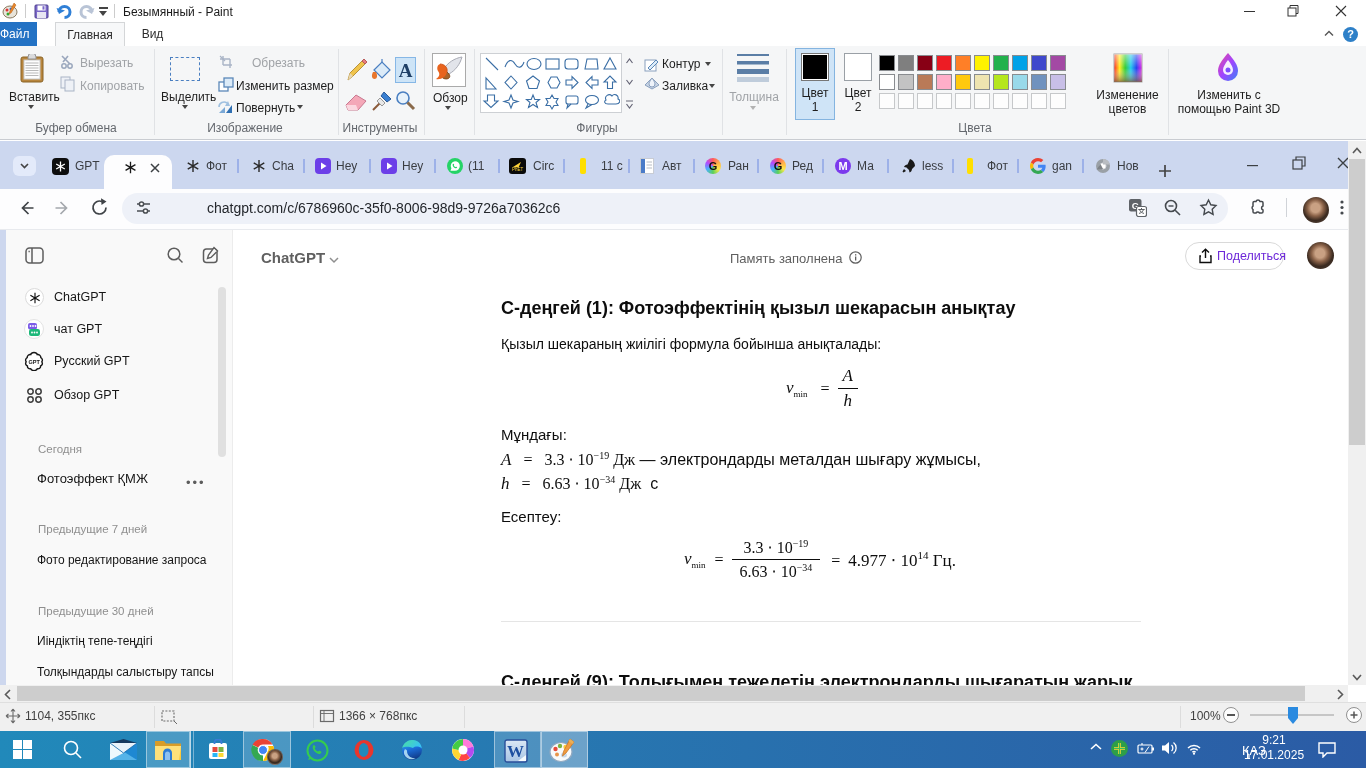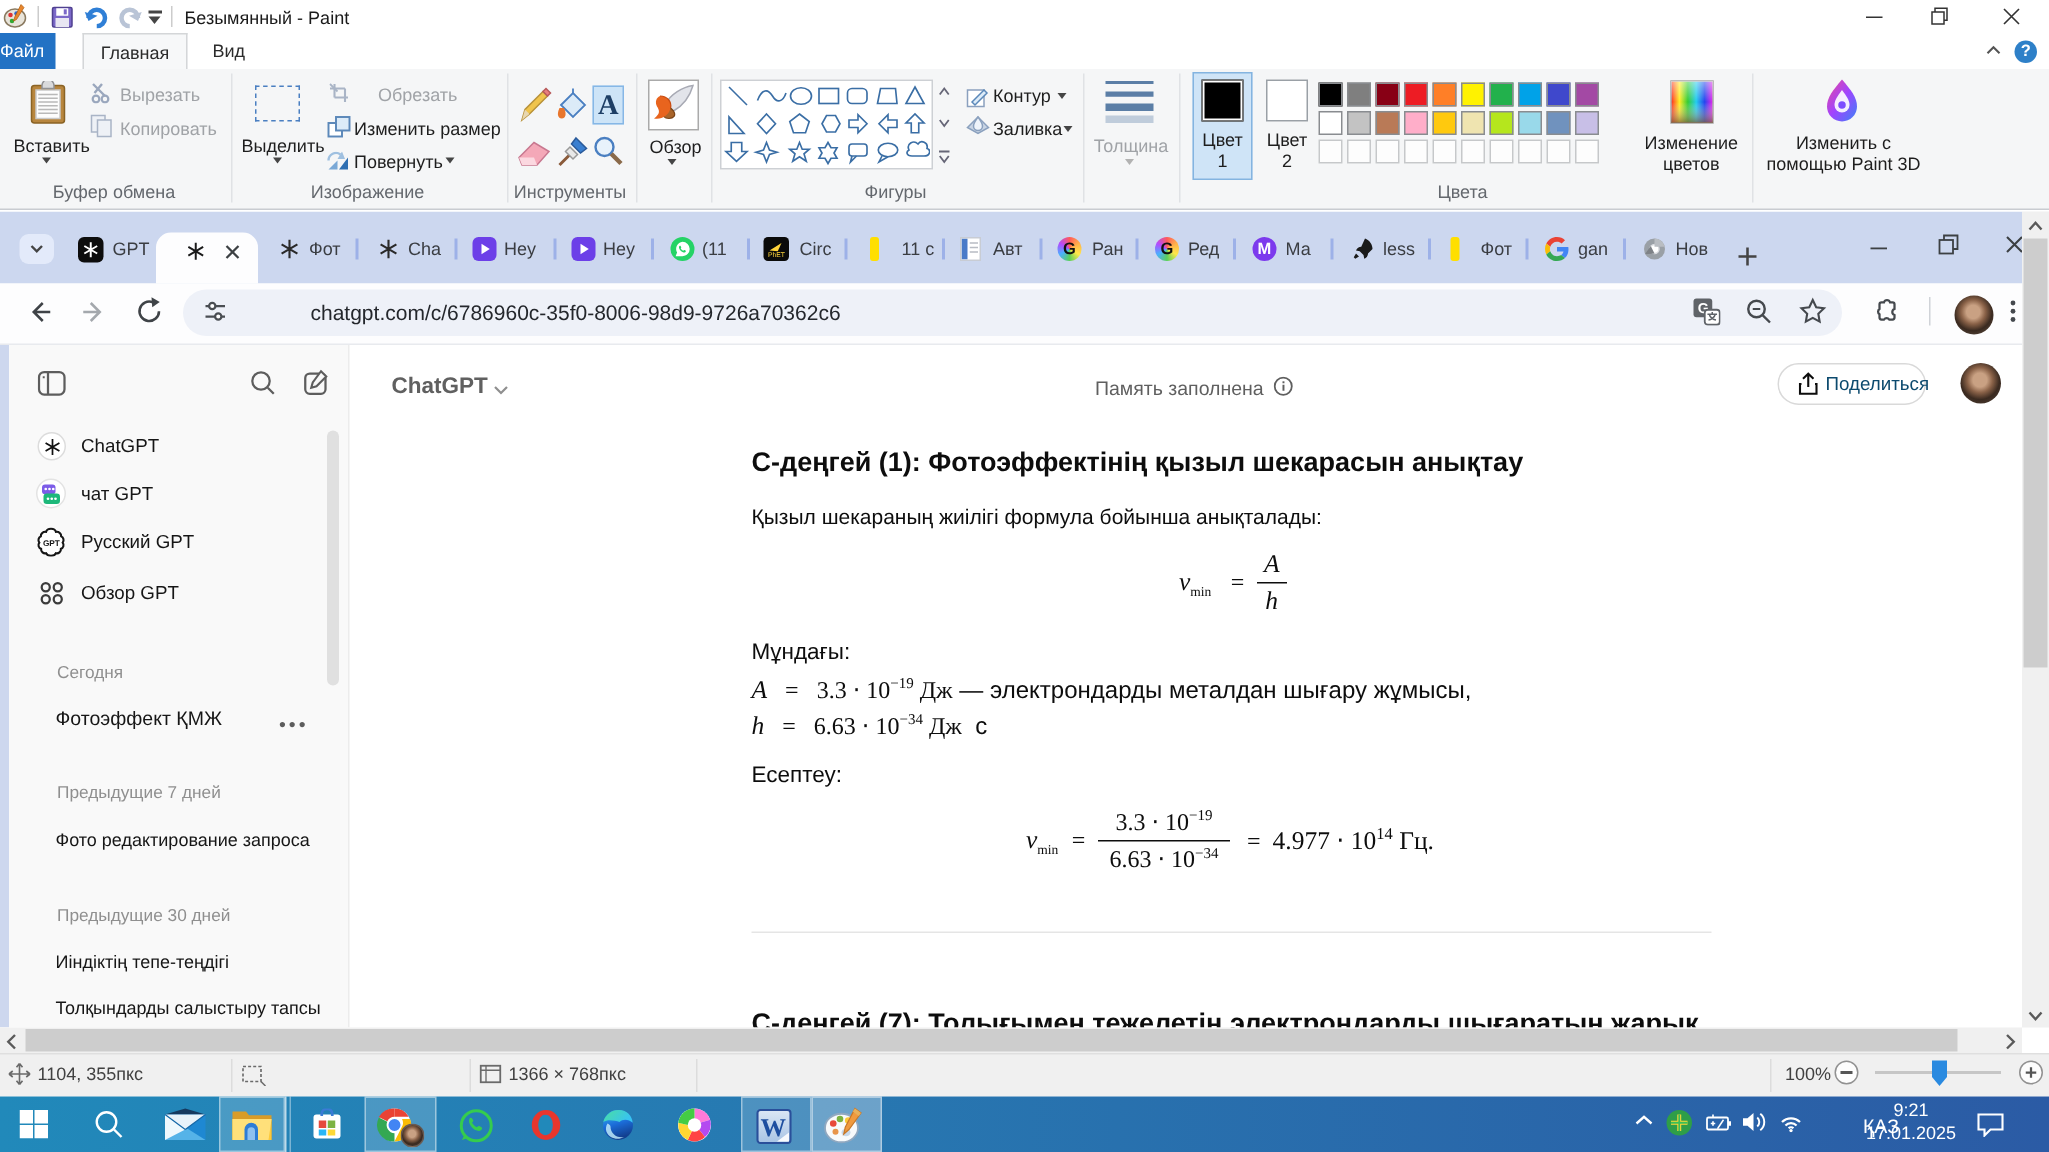--- a/index.html
+++ b/index.html
@@ -558,21 +558,21 @@
 <svg style="position:absolute;left:849px;top:21px" width="13" height="13">
         <circle cx="6.5" cy="6.5" r="5.7" fill="none" stroke="#5f5f5f" stroke-width="1.2"></circle>
         <rect x="6" y="5.5" width="1.3" height="4" fill="#5f5f5f"></rect>
         <rect x="6" y="3.2" width="1.3" height="1.3" fill="#5f5f5f"></rect>
       </svg>
 <div style="position:absolute;left:1185px;top:12px;width:99px;height:28px;border:1px solid #d9d9d9;border-radius:15px;"></div>
 <svg style="position:absolute;left:1198px;top:18px" width="15" height="16" viewBox="0 0 15 16">
         <path d="M7.5 1.5 V10 M4 4.5 L7.5 1.2 L11 4.5" fill="none" stroke="#0d0d0d" stroke-width="1.4"></path>
         <path d="M3 8 H2 V14.5 H13 V8 H12" fill="none" stroke="#0d0d0d" stroke-width="1.4"></path>
       </svg>
-<div style="position:absolute;left:1217px;top:19px;font-size:12.5px;color:#0c4a6e;">Поделиться</div>
+<div style="position:absolute;left:1217px;top:19px;font-size:12.5px;color:#6d28d9;">Поделиться</div>
 <div style="position:absolute;left:1307px;top:12px;width:27px;height:27px;border-radius:50%;background:radial-gradient(circle at 48% 42%,#c9a183 0 22%,#8a6248 40%,#3a2a20 62%,#55453a 100%);"></div>
 <div id="content">
 <div style="position:absolute;left:501px;top:68px;font-size:18px;font-weight:bold;color:#0d0d0d;">С-деңгей (1): Фотоэффектінің қызыл шекарасын анықтау</div>
 <div style="position:absolute;left:501px;top:106px;font-size:14px;color:#0d0d0d;">Қызыл шекараның жиілігі формула бойынша анықталады:</div>
 <div class="math" style="position:absolute;left:786px;top:136px;">
 <span class="mi">ν<sub>min</sub></span>
           <span style="font-size:16px;padding:0 8px 0 13px;">=</span>
           <span class="frac">
             <span class="fnum"><i class="mi">A</i></span>
             <span class="fden"><i class="mi">h</i></span>
@@ -585,21 +585,21 @@
 <div class="math" style="position:absolute;left:684px;top:308px;">
 <span class="mi">ν<sub>min</sub></span>
           <span style="font-size:16px;padding:0 8px 0 9px;">=</span>
           <span class="frac">
             <span class="fnum2" style="padding:0 8px 2px;"><span class="mn">3.3 ⋅ 10</span><sup class="msup">−19</sup></span>
             <span class="fden2" style="padding:2px 8px 0;"><span class="mn">6.63 ⋅ 10</span><sup class="msup">−34</sup></span>
           </span>
           <span class="tail" style="font-size:17px;"><span style="font-size:16px;padding:0 8px 0 11px;">=</span>4.977 ⋅ 10<sup class="msup" style="font-size:11px;">14</sup> Гц.</span>
 </div>
 <div style="position:absolute;left:501px;top:391px;width:640px;height:1px;background:#e5e5e5;"></div>
-<div style="position:absolute;left:501px;top:442px;font-size:18px;font-weight:bold;color:#0d0d0d;white-space:nowrap;">С-деңгей (7): Толығымен тежелетін электрондарды шығаратын жарық</div>
+<div style="position:absolute;left:501px;top:442px;font-size:18px;font-weight:bold;color:#0d0d0d;white-space:nowrap;">С-деңгей (9): Толығымен тежелетін электрондарды шығаратын жарық</div>
 </div>
 </div>
 </div>
 <div class="abs" id="vscroll"></div>
 <svg class="abs" style="left:1348px;top:143px" width="18" height="16">
     <path d="M5 10 L9 5.5 L13 10" fill="none" stroke="#5a5a5a" stroke-width="1.6"></path>
   </svg>
 <div class="abs" style="left:1349px;top:159px;width:16px;height:286px;background:#cdcdcd;"></div>
 <svg class="abs" style="left:1348px;top:669px" width="18" height="16">
     <path d="M5 6 L9 10.5 L13 6" fill="none" stroke="#5a5a5a" stroke-width="1.6"></path>

